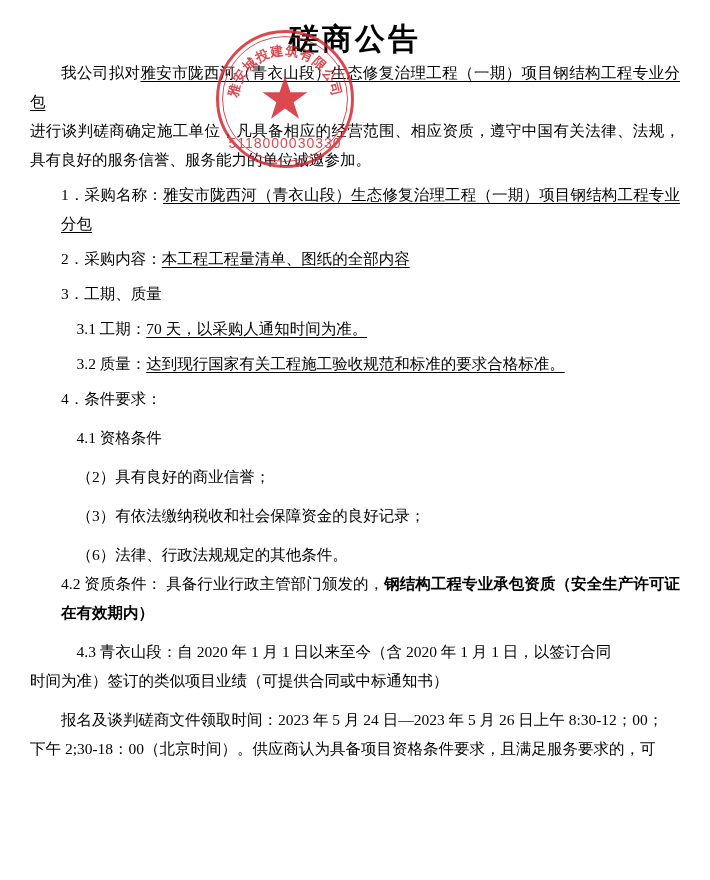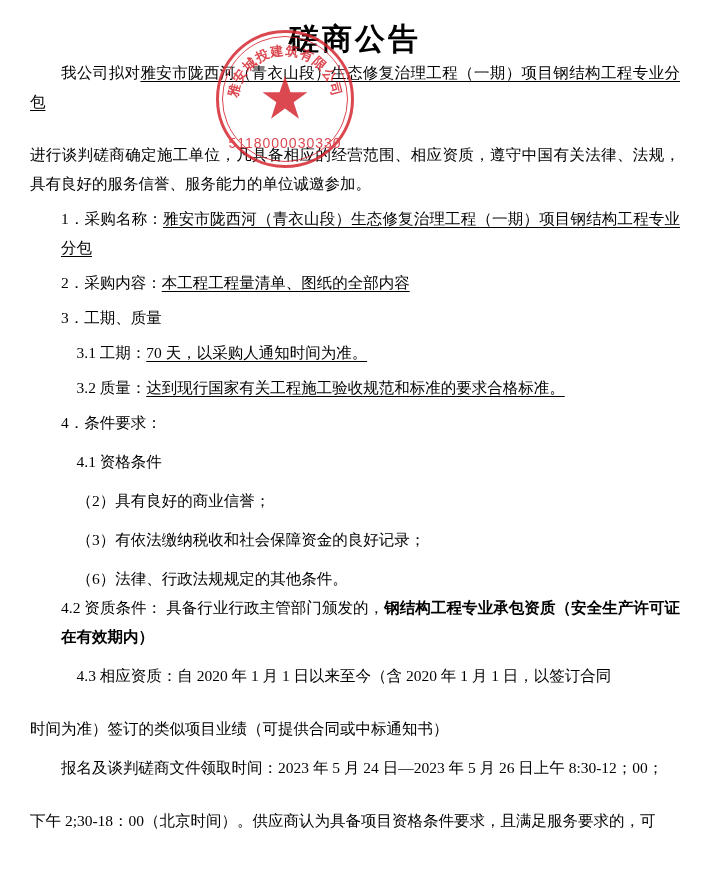--- a/index.html
+++ b/index.html
@@ -97,21 +97,20 @@
   p {
     margin: 0;
     padding: 0;
   }
   .para {
     text-indent: 2em;
     margin-top: 2px;
   }
   .no-indent {
     text-indent: 0;
-    margin-top: 24px;
   }
   .ind1 { padding-left: 2em; text-indent: 0; }
   .ind2 { padding-left: 3em; text-indent: 0; }
   .u {
     text-decoration: underline;
     text-underline-offset: 3px;
   }
   .b { font-weight: bold; }
   .gap-sm { margin-top: 6px; }
   .gap-md { margin-top: 10px; }
@@ -175,21 +174,21 @@
     <p class="ind2 gap-md">（6）法律、行政法规规定的其他条件。</p>
 
     <p class="ind1">
       <span>4.2</span>
       <span>资质条件：</span>
       <span>具备行业行政主管部门颁发的，</span><span class="b">钢结构工程专业承包资质（安全生产许可证在有效期内）</span>
     </p>
 
     <p class="ind2 gap-md">
       <span>4.3</span>
-      <span>相应资质：</span><span>自  2020 年 1 月 1 日以来至今（含  2020 年 1 月 1 日，以签订合同</span>
+      <span>青衣山段：</span><span>自  2020 年 1 月 1 日以来至今（含  2020 年 1 月 1 日，以签订合同</span>
     </p>
     <p class="no-indent">时间为准）签订的类似项目业绩（可提供合同或中标通知书）</p>
 
     <p class="ind1 gap-md">报名及谈判磋商文件领取时间：2023 年 5 月 24 日—2023 年 5 月 26 日上午 8:30-12；00；</p>
     <p class="no-indent">下午 2;30-18：00（北京时间）。供应商认为具备项目资格条件要求，且满足服务要求的，可</p>
 
   </div>
 </div>
 
 </body></html>

